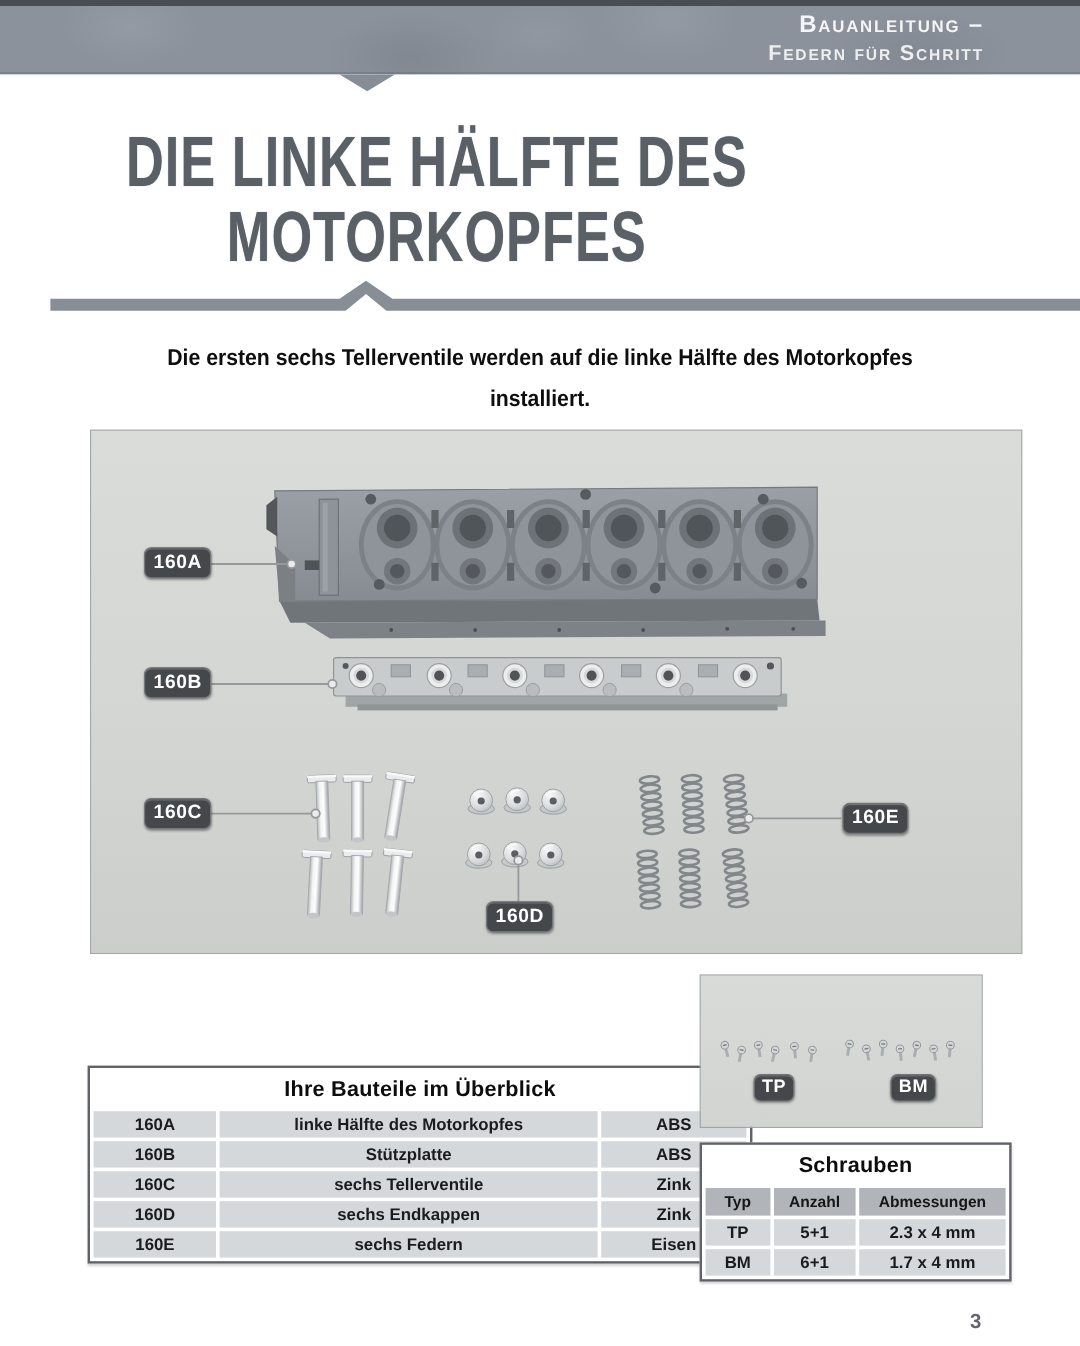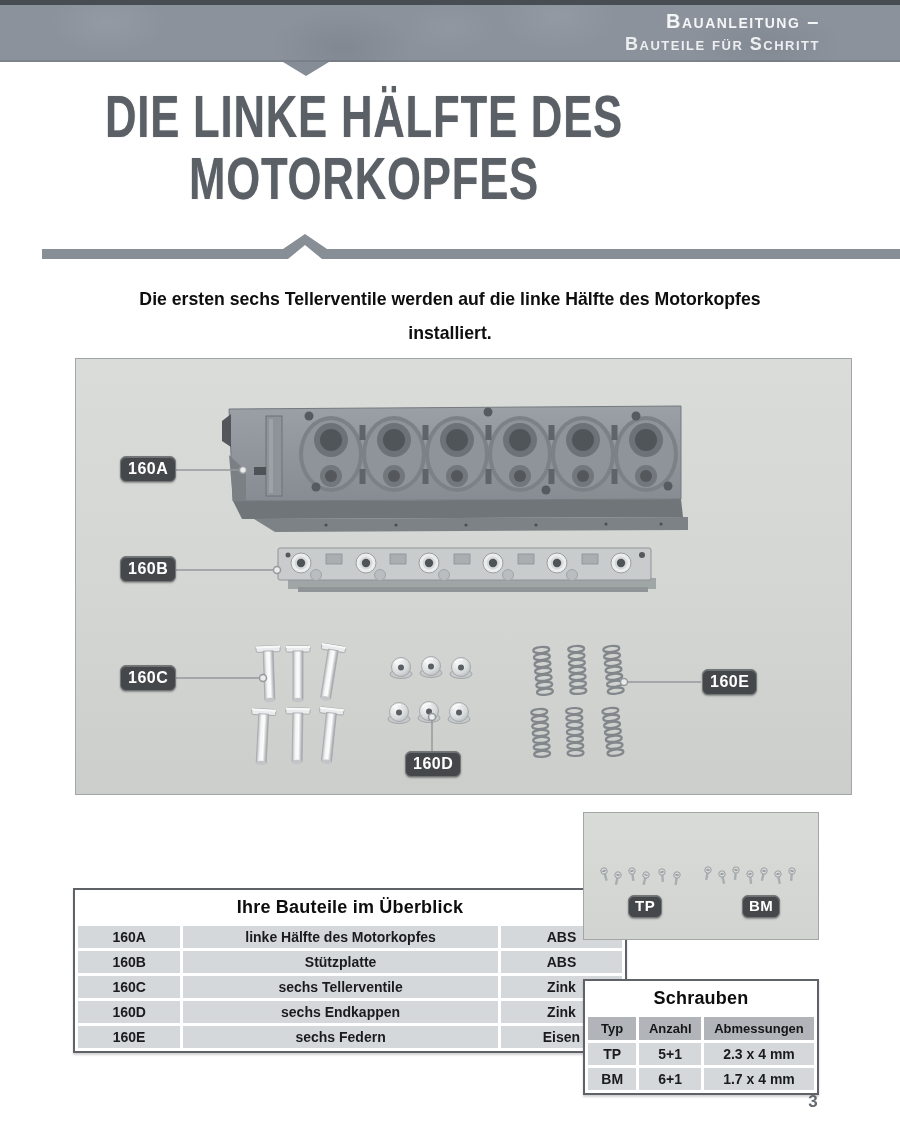--- a/index.html
+++ b/index.html
@@ -18,21 +18,21 @@
     border-top:5px solid #484d53;
     box-shadow:inset 0 -2px 0 rgba(0,0,0,.10);}
   .topbar-text{position:absolute;right:80px;top:4px;text-align:right;color:#f4f5f6;margin-left:20px;}
   .kicker1{font-weight:bold;font-size:20px;line-height:24px;font-variant:small-caps;letter-spacing:1.5px;}
   .kicker2{font-weight:bold;font-size:18px;line-height:22px;font-variant:small-caps;letter-spacing:1.5px;color:#eceef0;}
   .topbar-chevron{position:absolute;left:283px;top:62px;width:0;height:0;
     border-left:23px solid transparent;border-right:23px solid transparent;
     border-top:14px solid #868d97;}
 
   
-  .title{position:absolute;left:0;top:86px;width:728px;margin:0;text-align:center;color:#5a6066;}
+  .title{position:absolute;left:0;top:104px;width:728px;margin:0;text-align:center;color:#5a6066;}
   .tline{display:block;font-weight:bold;font-size:56px;line-height:62px;letter-spacing:1px;
          transform:scale(0.78,1.06);text-shadow:0 0 1px rgba(90,96,102,.55);}
 
   
   .rule{position:absolute;left:0;top:230px;}
 
   
   .intro{position:absolute;left:0;top:282px;width:900px;margin:0;text-align:center;
          font-weight:bold;font-size:19px;line-height:34px;color:#0e0e0e;transform:scale(0.93,1);}
 
@@ -51,39 +51,39 @@
   .tbl-wrap{position:absolute;background:#ffffff;border:2px solid #5f6367;box-sizing:border-box;
             box-shadow:0 2px 2px rgba(0,0,0,.18);}
   table.tbl{border-collapse:separate;border-spacing:3px;width:100%;}
   .tbl .title-cell{background:#ffffff;font-size:18px;font-weight:bold;text-align:center;
                    padding:4px 0 5px;color:#0d0d0d;letter-spacing:.2px;}
   .tbl th.col{background:#b1b5b9;font-size:13px;font-weight:bold;text-align:center;
               padding:4px 2px;color:#141618;}
   .tbl td{background:#d5d8db;font-size:14px;font-weight:bold;text-align:center;
           padding:3px 2px;color:#191b1d;}
   .parts-table-wrap{left:73px;top:888px;width:554px;}
-  .screws-table-wrap{left:583px;top:952px;width:236px;margin-top:27px;}
+  .screws-table-wrap{left:583px;top:952px;width:260px;}
 
   
   .screws-panel{position:absolute;left:583px;top:812px;width:236px;height:128px;
     background:linear-gradient(180deg,#d8dbd7 0%,#d1d4d1 100%);
     border:1px solid #a2a6a5;box-sizing:border-box;}
 
   .page-number{position:absolute;left:798px;top:1092px;width:30px;text-align:center;
     font-weight:bold;font-size:17px;color:#64676b;}
 </style>
 </head>
 <body>
 
 <div class="page">
 
   <header class="topbar">
     <div class="topbar-text">
       <div class="kicker1">Bauanleitung –</div>
-      <div class="kicker2">Bauteile für Schritt</div>
+      <div class="kicker2">Federn für Schritt</div>
     </div>
   </header>
   <div class="topbar-chevron"></div>
 
   <h1 class="title">
     <span class="tline">DIE LINKE HÄLFTE DES</span>
     <span class="tline">MOTORKOPFES</span>
   </h1>
 
   <svg class="rule" width="900" height="32" viewBox="0 0 900 32">

